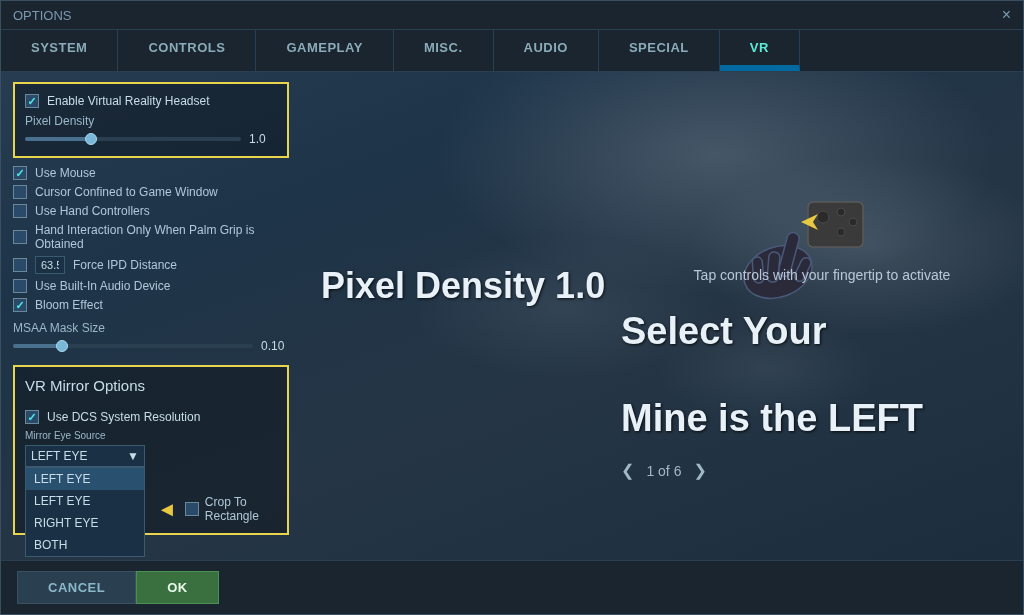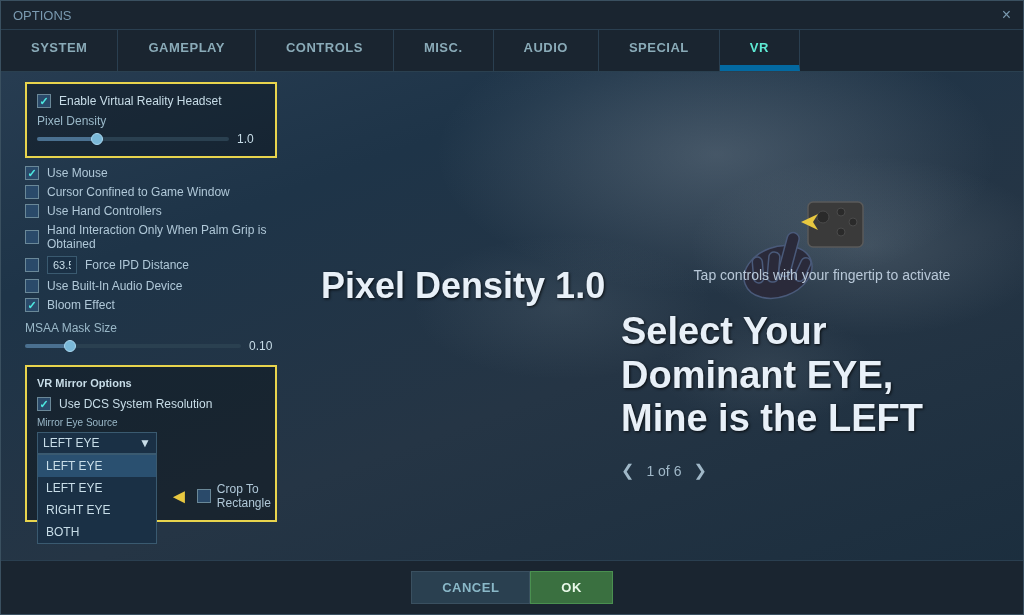--- a/index.html
+++ b/index.html
@@ -89,21 +89,21 @@
       display: flex;
       position: relative;
       z-index: 1;
       overflow: hidden;
     }
 
     
     .left-panel {
       width: 300px;
       flex-shrink: 0;
-      padding: 10px 24px;
+      padding: 10px 12px;
       display: flex;
       flex-direction: column;
       gap: 8px;
       overflow-y: auto;
     }
 
     
     .vr-section {
       border: 2px solid #e8d44d;
       padding: 10px;
@@ -208,23 +208,23 @@
     
     .mirror-section {
       border: 2px solid #e8d44d;
       padding: 10px;
       background: rgba(0,0,0,0.3);
       margin-top: 4px;
     }
 
     .section-title {
       color: #c8dde8;
-      font-size: 11px;
-      font-weight: bold;
-      margin-bottom: 8px;
+      font-size: 15px;
+      font-weight: normal;
+      margin-bottom: 16px;
     }
 
     .dropdown {
       background: #1a3045;
       border: 1px solid #3a5a70;
       color: #c8dde8;
       padding: 3px 5px;
       font-size: 12px;
       width: 120px;
       cursor: pointer;
@@ -305,21 +305,21 @@
 
     .page-arrow {
       color: #a0b8c8;
       cursor: pointer;
       font-size: 16px;
     }
 
     
     .bottom-bar {
       display: flex;
-      justify-content: center;
+      justify-content: flex-start;
       align-items: center;
       padding: 10px 16px;
       background: #1a2530;
       border-top: 1px solid #2a3f50;
       position: relative;
       z-index: 10;
       flex-shrink: 0;
     }
 
     .btn {
@@ -356,22 +356,22 @@
 <div class="window">
   <div class="cloud-bg"></div>
 
   <div class="title-bar">
     <span>OPTIONS</span>
     <span class="close-btn">×</span>
   </div>
 
   <div class="tabs">
     <div class="tab">SYSTEM</div>
+    <div class="tab">CONTROLS</div>
     <div class="tab">GAMEPLAY</div>
-    <div class="tab">CONTROLS</div>
     <div class="tab">MISC.</div>
     <div class="tab">AUDIO</div>
     <div class="tab">SPECIAL</div>
     <div class="tab active">VR</div>
   </div>
 
   <div class="main-content">
 
     <div class="left-panel">
 
@@ -501,21 +501,21 @@
         </svg>
       </div>
 
       <div style="position:absolute; top:195px; left:340px; right:20px; text-align:center;">
         <div class="fingertip-text">Tap controls with your fingertip to activate</div>
       </div>
 
       <div style="position:absolute; bottom:80px; left:320px;">
         <div class="dominant-eye-text">
           <span>Select Your</span><br>
-          <span>Dominant EYE,</span><br>
+          <br>
           <span>Mine is the LEFT</span>
         </div>
         <div class="pagination">
           <span class="page-arrow">❮</span>
           <span>1 of 6</span>
           <span class="page-arrow">❯</span>
         </div>
       </div>
 
     </div>

